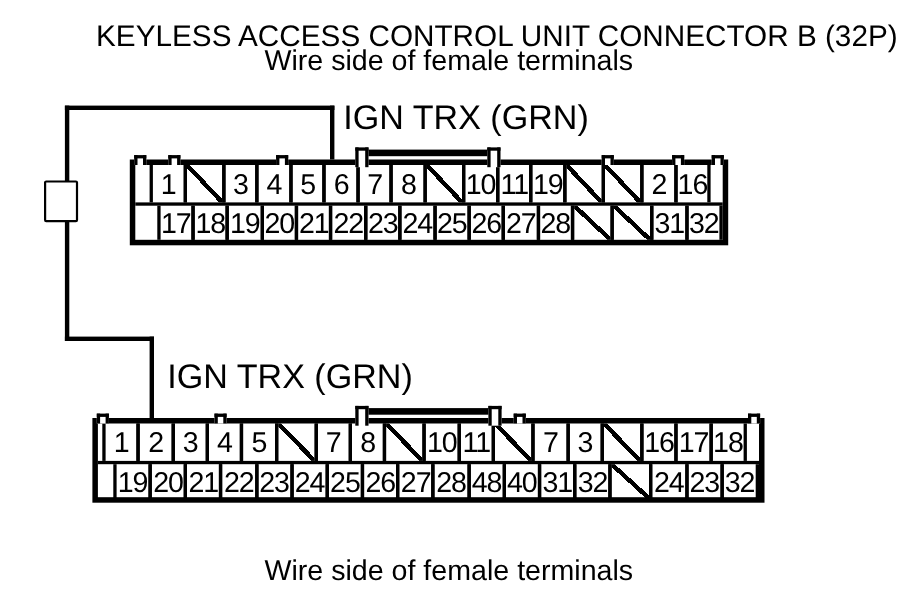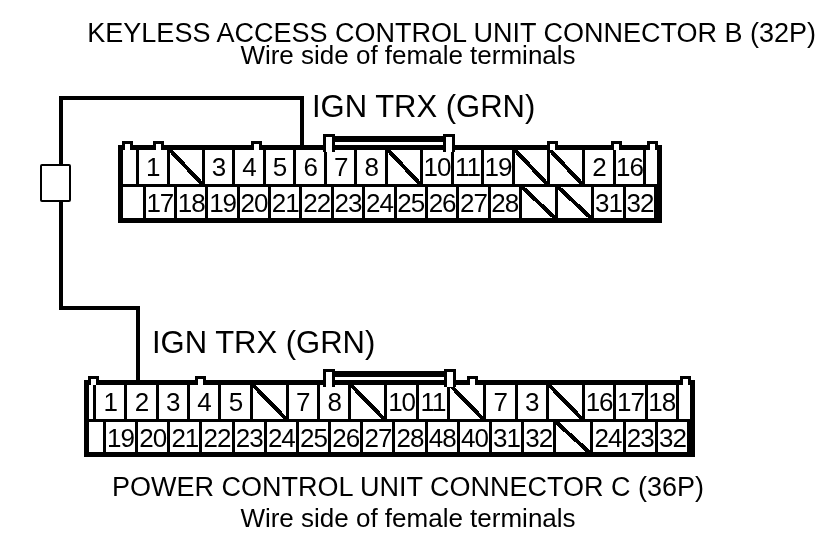--- a/index.html
+++ b/index.html
@@ -202,16 +202,15 @@
         <div class="cell pin">40</div>
         <div class="cell pin">31</div>
         <div class="cell pin">32</div>
         <div class="cell slash"></div>
         <div class="cell pin">24</div>
         <div class="cell pin">23</div>
         <div class="cell pin">32</div>
       </div>
   </div>
 
-  <div id="title-c" class="title">POWER CONTROL UNIT CONNECTOR C (36P)</div>
   <div id="subtitle-c" class="subtitle">Wire side of female terminals</div>
 
 </div>
 
 </body></html>

